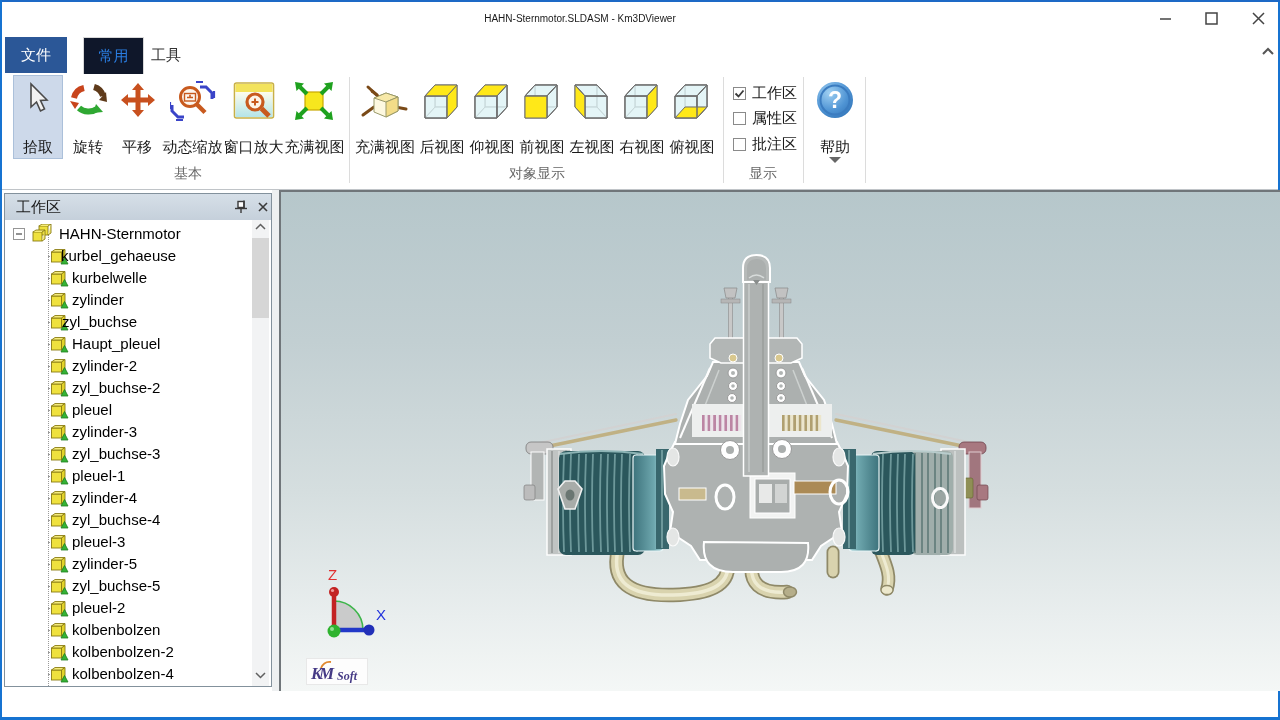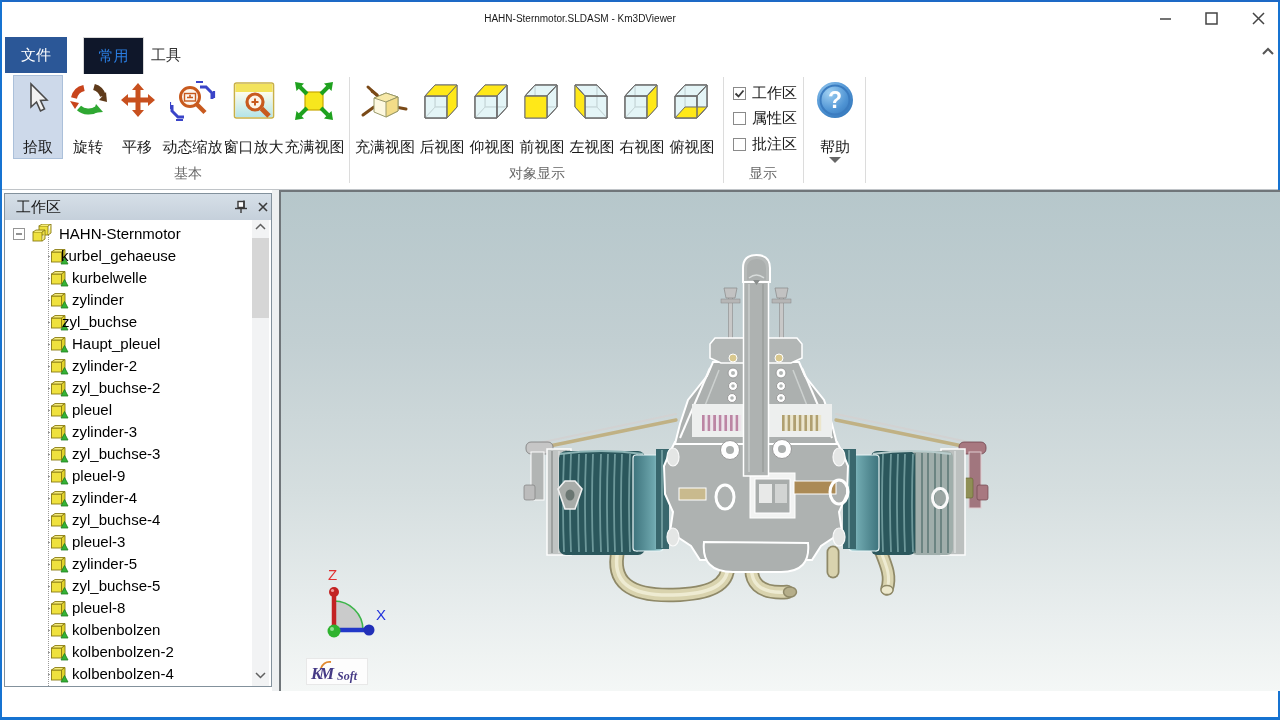--- a/index.html
+++ b/index.html
@@ -402,21 +402,21 @@
 <div class="trow" style="top:245px">
 <div style="position:absolute;left:43px;top:11px;width:8px;border-top:1px dotted #9a9a9a"></div>
 <svg style="position:absolute;left:45px;top:3px" width="20" height="17">
  <g stroke="#8a7d14" stroke-width="0.9">
   <rect x="1.5" y="4" width="10" height="10" fill="#efe13e"></rect>
   <path d="M1.5,4 L5,1.5 L15,1.5 L11.5,4 Z" fill="#f6ec7a"></path>
   <path d="M11.5,14 L15,11.5 L15,1.5 L11.5,4 Z" fill="#e3d32a"></path>
  </g>
  <path d="M11,16 L18,16 L14.5,9.5 Z" fill="#35b335" stroke="#1e7d1e" stroke-width="0.8"></path>
           </svg>
-          <span style="position:absolute;left:67px">pleuel-9</span>
+          <span style="position:absolute;left:67px">pleuel-1</span>
         </div>
 <div class="trow" style="top:267px">
 <div style="position:absolute;left:43px;top:11px;width:8px;border-top:1px dotted #9a9a9a"></div>
 <svg style="position:absolute;left:45px;top:3px" width="20" height="17">
  <g stroke="#8a7d14" stroke-width="0.9">
   <rect x="1.5" y="4" width="10" height="10" fill="#efe13e"></rect>
   <path d="M1.5,4 L5,1.5 L15,1.5 L11.5,4 Z" fill="#f6ec7a"></path>
   <path d="M11.5,14 L15,11.5 L15,1.5 L11.5,4 Z" fill="#e3d32a"></path>
  </g>
  <path d="M11,16 L18,16 L14.5,9.5 Z" fill="#35b335" stroke="#1e7d1e" stroke-width="0.8"></path>
@@ -474,21 +474,21 @@
 <div class="trow" style="top:377px">
 <div style="position:absolute;left:43px;top:11px;width:8px;border-top:1px dotted #9a9a9a"></div>
 <svg style="position:absolute;left:45px;top:3px" width="20" height="17">
  <g stroke="#8a7d14" stroke-width="0.9">
   <rect x="1.5" y="4" width="10" height="10" fill="#efe13e"></rect>
   <path d="M1.5,4 L5,1.5 L15,1.5 L11.5,4 Z" fill="#f6ec7a"></path>
   <path d="M11.5,14 L15,11.5 L15,1.5 L11.5,4 Z" fill="#e3d32a"></path>
  </g>
  <path d="M11,16 L18,16 L14.5,9.5 Z" fill="#35b335" stroke="#1e7d1e" stroke-width="0.8"></path>
           </svg>
-          <span style="position:absolute;left:67px">pleuel-8</span>
+          <span style="position:absolute;left:67px">pleuel-2</span>
         </div>
 <div class="trow" style="top:399px">
 <div style="position:absolute;left:43px;top:11px;width:8px;border-top:1px dotted #9a9a9a"></div>
 <svg style="position:absolute;left:45px;top:3px" width="20" height="17">
  <g stroke="#8a7d14" stroke-width="0.9">
   <rect x="1.5" y="4" width="10" height="10" fill="#efe13e"></rect>
   <path d="M1.5,4 L5,1.5 L15,1.5 L11.5,4 Z" fill="#f6ec7a"></path>
   <path d="M11.5,14 L15,11.5 L15,1.5 L11.5,4 Z" fill="#e3d32a"></path>
  </g>
  <path d="M11,16 L18,16 L14.5,9.5 Z" fill="#35b335" stroke="#1e7d1e" stroke-width="0.8"></path>

